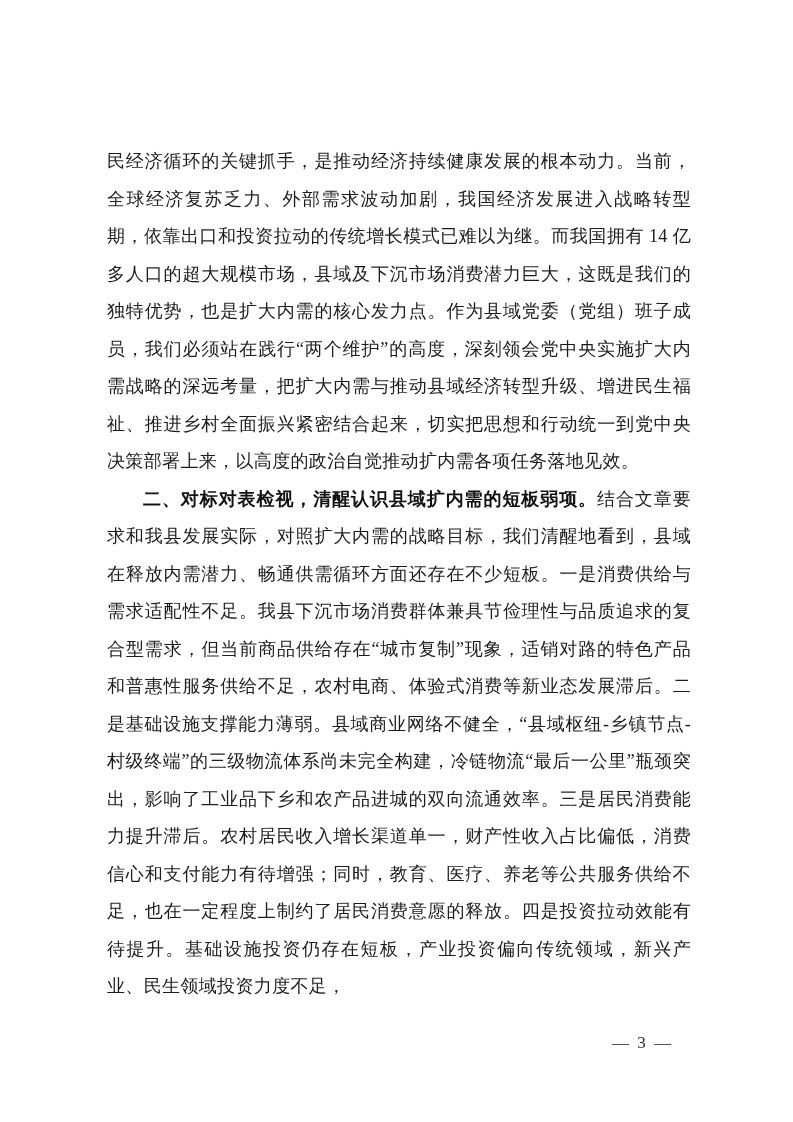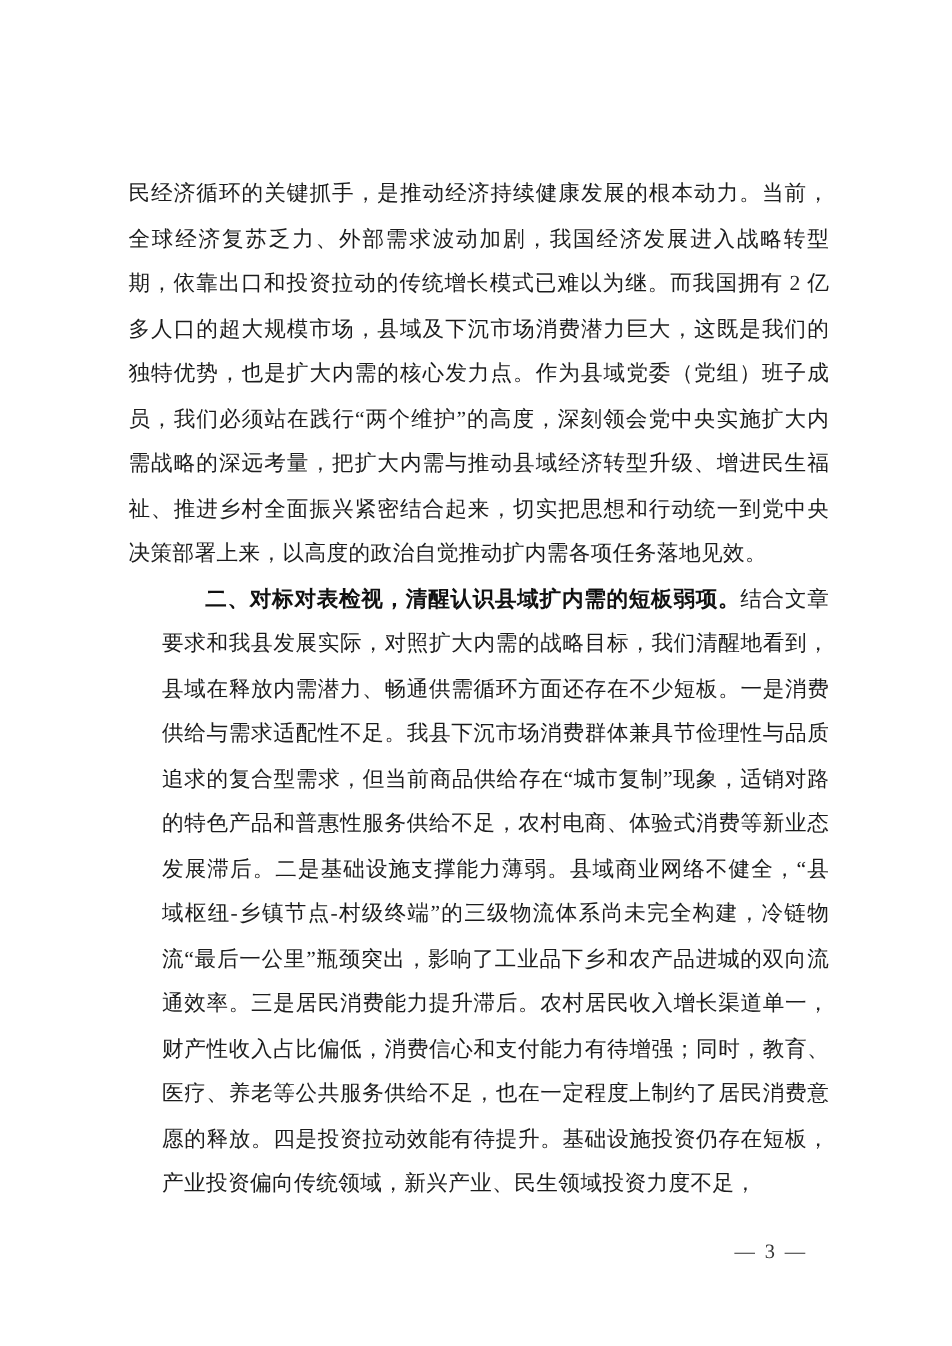--- a/index.html
+++ b/index.html
@@ -27,21 +27,20 @@
     font-size: 18px;
     line-height: 37.5px;
     letter-spacing: 0.35px;
     text-align: justify;
     text-justify: inter-character;
     word-break: break-all;
     color: #1c1c1c;
   }
   .para.indent {
     text-indent: 2em;
-    margin-left: 28px;
   }
   .section-heading {
     font-family: "Liberation Sans", "DejaVu Sans", sans-serif;
     font-weight: bold;
     color: #111111;
   }
   .page-footer {
     position: absolute;
     top: 1031px;
     right: 120px;
@@ -52,21 +51,21 @@
     font-family: "Liberation Serif", "DejaVu Serif", serif;
   }
 </style>
 </head>
 <body>
 
 <div class="page">
 
   <div class="doc-body">
 
-    <p class="para">民经济循环的关键抓手，是推动经济持续健康发展的根本动力。当前，全球经济复苏乏力、外部需求波动加剧，我国经济发展进入战略转型期，依靠出口和投资拉动的传统增长模式已难以为继。而我国拥有 2 亿多人口的超大规模市场，县域及下沉市场消费潜力巨大，这既是我们的独特优势，也是扩大内需的核心发力点。作为县域党委（党组）班子成员，我们必须站在践行“两个维护”的高度，深刻领会党中央实施扩大内需战略的深远考量，把扩大内需与推动县域经济转型升级、增进民生福祉、推进乡村全面振兴紧密结合起来，切实把思想和行动统一到党中央决策部署上来，以高度的政治自觉推动扩内需各项任务落地见效。</p>
+    <p class="para">民经济循环的关键抓手，是推动经济持续健康发展的根本动力。当前，全球经济复苏乏力、外部需求波动加剧，我国经济发展进入战略转型期，依靠出口和投资拉动的传统增长模式已难以为继。而我国拥有 14 亿多人口的超大规模市场，县域及下沉市场消费潜力巨大，这既是我们的独特优势，也是扩大内需的核心发力点。作为县域党委（党组）班子成员，我们必须站在践行“两个维护”的高度，深刻领会党中央实施扩大内需战略的深远考量，把扩大内需与推动县域经济转型升级、增进民生福祉、推进乡村全面振兴紧密结合起来，切实把思想和行动统一到党中央决策部署上来，以高度的政治自觉推动扩内需各项任务落地见效。</p>
 
     <p class="para indent"><span class="section-heading">二、对标对表检视，清醒认识县域扩内需的短板弱项。</span><span>结合文章要求和我县发展实际，对照扩大内需的战略目标，我们清醒地看到，县域在释放内需潜力、畅通供需循环方面还存在不少短板。一是消费供给与需求适配性不足。我县下沉市场消费群体兼具节俭理性与品质追求的复合型需求，但当前商品供给存在“城市复制”现象，适销对路的特色产品和普惠性服务供给不足，农村电商、体验式消费等新业态发展滞后。二是基础设施支撑能力薄弱。县域商业网络不健全，“县域枢纽-乡镇节点-村级终端”的三级物流体系尚未完全构建，冷链物流“最后一公里”瓶颈突出，影响了工业品下乡和农产品进城的双向流通效率。三是居民消费能力提升滞后。农村居民收入增长渠道单一，财产性收入占比偏低，消费信心和支付能力有待增强；同时，教育、医疗、养老等公共服务供给不足，也在一定程度上制约了居民消费意愿的释放。四是投资拉动效能有待提升。基础设施投资仍存在短板，产业投资偏向传统领域，新兴产业、民生领域投资力度不足，</span></p>
 
   </div>
 
   <div class="page-footer">
     <span>— 3 —</span>
   </div>
 
 </div>

